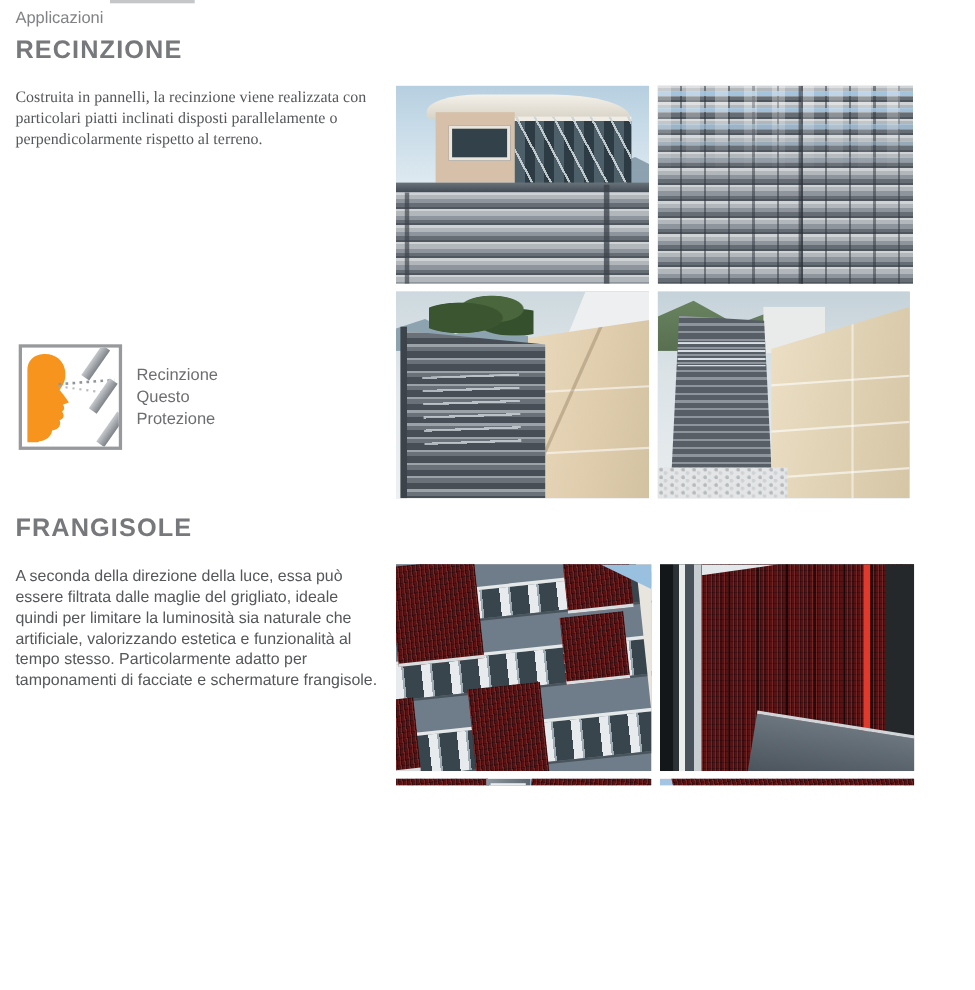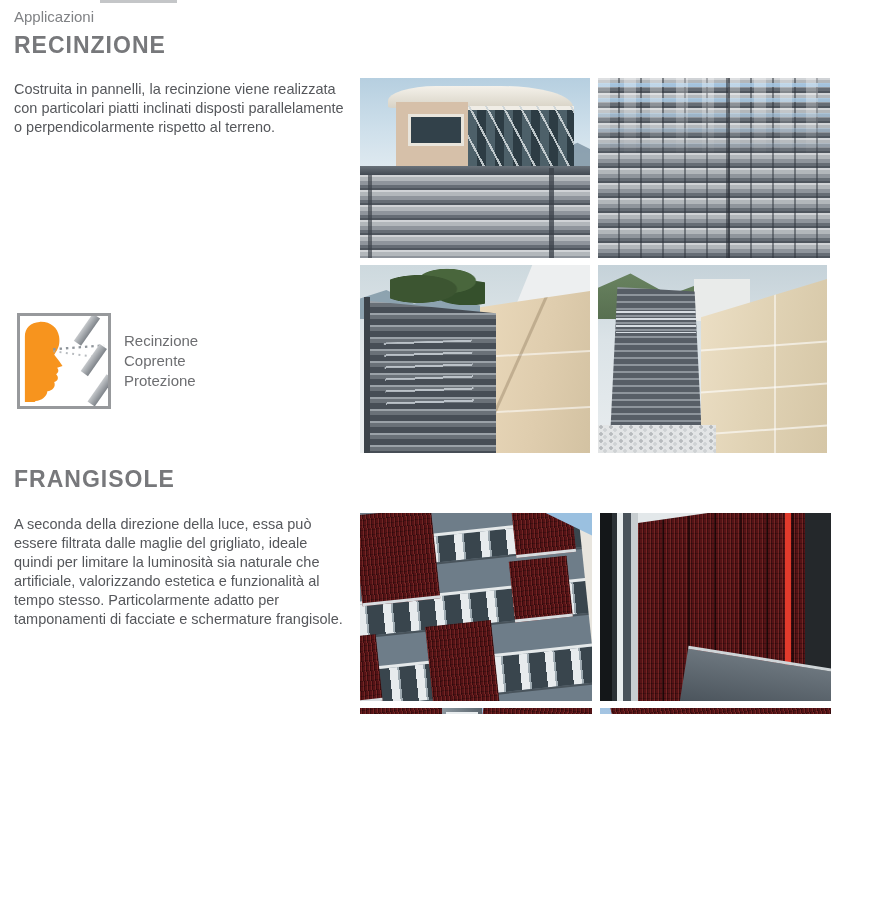--- a/index.html
+++ b/index.html
@@ -7,21 +7,21 @@
         font-family:"Liberation Sans",sans-serif;color:#55575b;}
 
   
   .top-crop{position:absolute;left:100px;top:0;width:77px;height:3px;background:#c4c6c8;}
   .eyebrow{position:absolute;left:14px;top:8px;font-size:15px;color:#808285;}
   .sec-title{position:absolute;left:14px;margin:0;font-size:23px;font-weight:bold;
              letter-spacing:1px;color:#77787b;}
   #title1{top:32px;}
   #title2{top:466px;}
   .textblock{position:absolute;left:14px;width:334px;font-size:14.5px;line-height:19px;color:#55575b;}
-  #text1{top:80px;}
+  #text1{top:80px;font-family:Liberation Serif, serif;}
   #text2{top:515px;}
   .textblock p{margin:0 0 14px 0;}
 
   
   .iconbox{position:absolute;left:17px;width:88px;height:90px;border:3px solid #97999c;background:#fff;}
   #icon1{top:313px;}
   #icon2{top:752px;}
   .iconbox svg{position:absolute;left:0;top:0;width:100%;height:100%;}
   .iconlabels{position:absolute;left:124px;font-size:15px;line-height:20px;color:#6d6e71;}
   #labels1{top:331px;}
@@ -210,21 +210,21 @@
       <line x1="34" y1="35" x2="78" y2="41" stroke="#a6abb0" stroke-width="2" stroke-dasharray="2 4.5" opacity="0.8"></line>
       <g fill="url(#slatA)">
         <rect x="64" y="-4" width="9" height="34" transform="rotate(35 68.5 13)"></rect>
         <rect x="71" y="27" width="9" height="34" transform="rotate(35 75.5 44)"></rect>
         <rect x="78" y="58" width="9" height="34" transform="rotate(35 82.5 75)"></rect>
       </g>
     </svg>
   </div>
   <div class="iconlabels" id="labels1">
     <div>Recinzione</div>
-    <div>Coprente</div>
+    <div>Questo</div>
     <div>Protezione</div>
   </div>
 
   <div class="photo" id="ph1" title="Louvered metal fence with modern glass building and mountains behind">
     <div class="lay ph1-sky"></div>
     <div class="lay ph1-mtn"></div>
     <div class="lay ph1-roof"></div>
     <div class="lay ph1-wallL"></div>
     <div class="lay ph1-win"></div>
     <div class="lay ph1-glass"></div>

